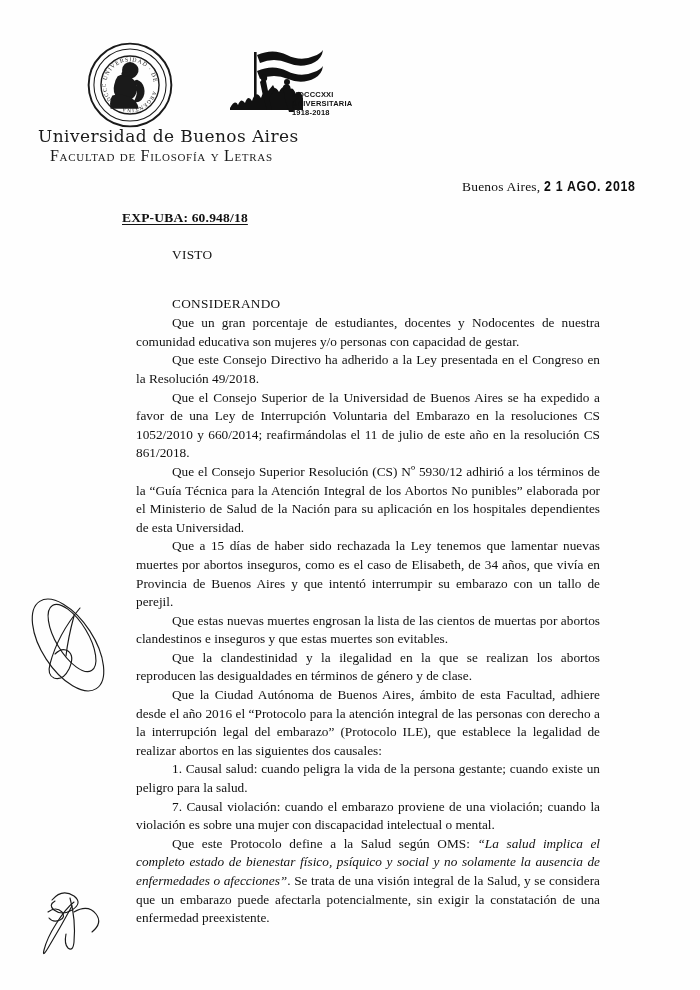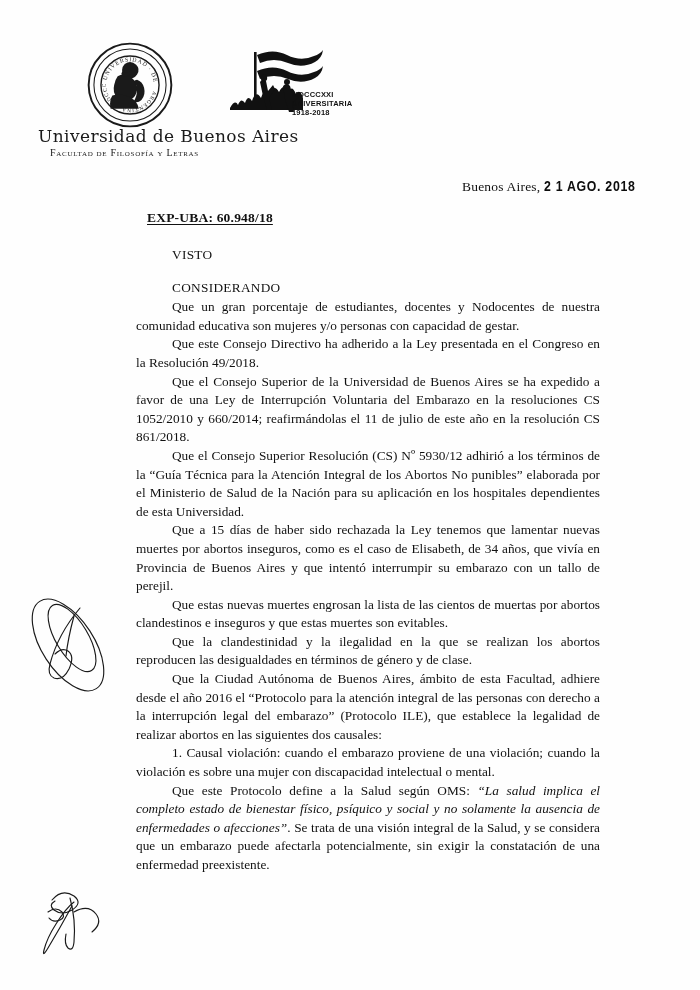--- a/index.html
+++ b/index.html
@@ -65,21 +65,21 @@
     font-family: "DejaVu Serif", serif;
     font-size: 17px;
     letter-spacing: 0.4px;
     color: #1a1a1a;
     white-space: nowrap;
   }
   .faculty-line {
     margin-top: 1px;
     margin-left: 12px;
     font-family: "Liberation Serif", serif;
-    font-size: 10px;
+    font-size: 16px;
     font-variant: small-caps;
     letter-spacing: 0.7px;
     color: #1a1a1a;
     white-space: nowrap;
   }
 
   
   .dateline {
     position: absolute;
     left: 462px;
@@ -98,21 +98,21 @@
     font-size: 14px;
     letter-spacing: 0.8px;
     transform: scaleX(0.88);
     transform-origin: left center;
     color: #0d0d0d;
   }
 
   
   .exp-number {
     position: absolute;
-    left: 147px;
+    left: 122px;
     top: 210px;
     font-size: 13.5px;
     font-weight: bold;
     text-decoration: underline;
     text-underline-offset: 2px;
     letter-spacing: 0.2px;
   }
 
   
   .body-text {
@@ -124,21 +124,21 @@
     line-height: 18.6px;
     text-align: justify;
     text-justify: inter-word;
   }
   .section-head {
     margin: 0 0 1px 36px;
     font-size: 13.3px;
     letter-spacing: 0.3px;
   }
   .section-head.second {
-    margin-top: 14px;
+    margin-top: 30px;
   }
   .para {
     margin: 0;
     text-indent: 36px;
   }
   .quote-it {
     font-style: italic;
   }
 
   
@@ -228,21 +228,22 @@
     <p class="section-head second">CONSIDERANDO</p>
 
     <p class="para">Que un gran porcentaje de estudiantes, docentes y Nodocentes de nuestra comunidad educativa son mujeres y/o personas con capacidad de gestar.</p>
     <p class="para">Que este Consejo Directivo ha adherido a la Ley presentada en el Congreso en la Resolución 49/2018.</p>
     <p class="para">Que el Consejo Superior de la Universidad de Buenos Aires se ha expedido a favor de una Ley de Interrupción Voluntaria del Embarazo en la resoluciones CS 1052/2010 y 660/2014; reafirmándolas el 11 de julio de este año en la resolución CS 861/2018.</p>
     <p class="para">Que el Consejo Superior Resolución (CS) Nº 5930/12 adhirió a los términos de la “Guía Técnica para la Atención Integral de los Abortos No punibles” elaborada por el Ministerio de Salud de la Nación para su aplicación en los hospitales dependientes de esta Universidad.</p>
     <p class="para">Que a 15 días de haber sido rechazada la Ley tenemos que lamentar nuevas muertes por abortos inseguros, como es el caso de Elisabeth, de 34 años, que vivía en Provincia de Buenos Aires y que intentó interrumpir su embarazo con un tallo de perejil.</p>
     <p class="para">Que estas nuevas muertes engrosan la lista de las cientos de muertas por abortos clandestinos e inseguros y que estas muertes son evitables.</p>
     <p class="para">Que la clandestinidad y la ilegalidad en la que se realizan los abortos reproducen las desigualdades en términos de género y de clase.</p>
     <p class="para">Que la Ciudad Autónoma de Buenos Aires, ámbito de esta Facultad, adhiere desde el año 2016 el “Protocolo para la atención integral de las personas con derecho a la interrupción legal del embarazo” (Protocolo ILE), que establece la legalidad de realizar abortos en las siguientes dos causales:</p>
-    <p class="para">1. Causal violación: cuando el embarazo proviene de una violación; cuando la violación es sobre una mujer con discapacidad intelectual o mental.</p>
+    <p class="para">1. Causal salud: cuando peligra la vida de la persona gestante; cuando existe un peligro para la salud.</p>
+    <p class="para">7. Causal violación: cuando el embarazo proviene de una violación; cuando la violación es sobre una mujer con discapacidad intelectual o mental.</p>
 
     <p class="para"><span>Que este Protocolo define a la Salud según OMS: </span><span class="quote-it">“La salud implica el completo estado de bienestar físico, psíquico y social y no solamente la ausencia de enfermedades o afecciones”</span><span>. Se trata de una visión integral de la Salud, y se considera que un embarazo puede afectarla potencialmente, sin exigir la constatación de una enfermedad preexistente.</span></p>
   </div>
 
   <div class="sig-margin-1">
     <svg viewBox="0 0 108 118" width="108" height="118" aria-hidden="true">
       <g fill="none" stroke="#1a1a1a" stroke-width="1.15" stroke-linecap="round">
         <ellipse cx="54" cy="59" rx="26" ry="52" transform="rotate(-33 54 59)"></ellipse>
         <ellipse cx="58" cy="52" rx="16" ry="38" transform="rotate(-31 58 52)"></ellipse>
         <path d="M66 22 q-22 26 -30 56 q-3 11 4 14 q9 3 15 -9 q6 -13 -1 -18 q-6 -4 -13 3"></path>

